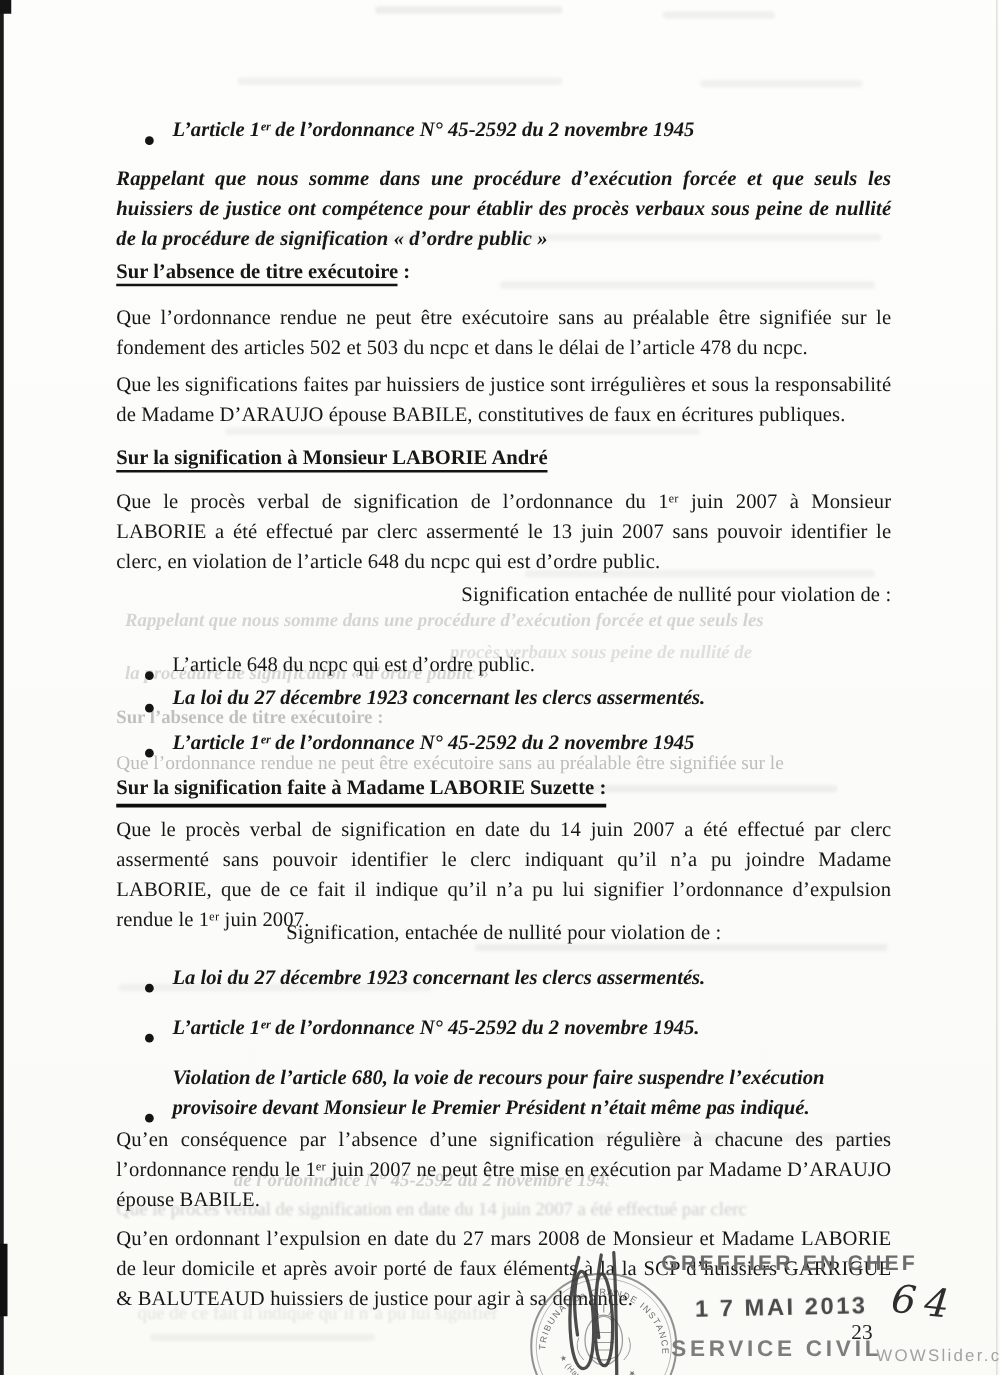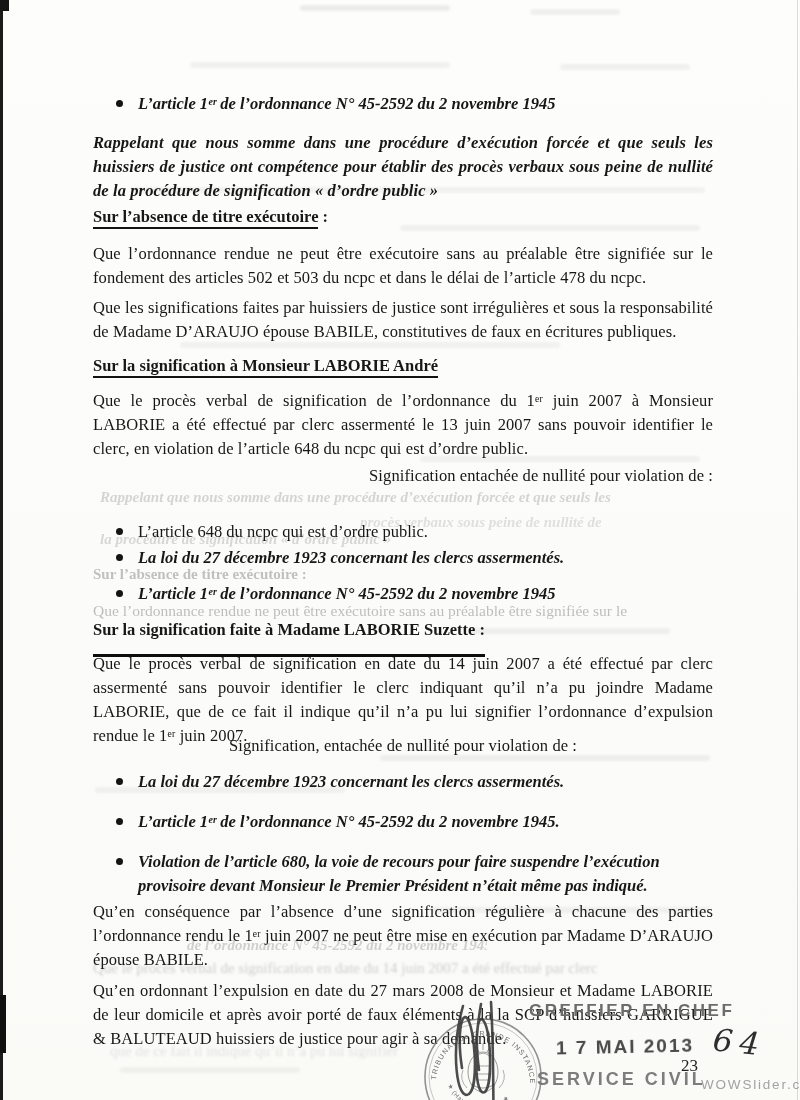--- a/index.html
+++ b/index.html
@@ -10,22 +10,22 @@
   .edge-strip{position:absolute;left:0;top:0;width:3px;height:1100px;background:#1b1b1b;}
   .edge-blob-top{position:absolute;left:0;top:0;width:9px;height:11px;background:#141414;}
   .edge-blob-bottom{position:absolute;left:0;top:995px;width:6px;height:58px;background:#101010;}
   .edge-line-right{position:absolute;right:2px;top:0;width:1px;height:1100px;background:rgba(120,120,120,.25);}
 
   .block{position:absolute;left:93px;width:620px;font-size:16.5px;line-height:24px;
          text-align:justify;letter-spacing:.1px;}
   .bi{font-weight:bold;font-style:italic;}
   .heading{position:absolute;left:93px;font-size:16.5px;font-weight:bold;line-height:22px;}
   .ul2{border-bottom:2px solid #131313;padding-bottom:1px;}
-  .ul3{border-bottom:3px solid #0d0d0d;padding-bottom:15px;}
-  .li{position:absolute;left:116px;display:flex;width:600px;}
+  .ul3{border-bottom:3px solid #0d0d0d;padding-bottom:4px;}
+  .li{position:absolute;left:116px;display:flex;width:600px;align-items:flex-end;}
   .dot{width:7px;height:7px;border-radius:50%;background:#141414;margin:8px 15px 0 0;flex:0 0 auto;}
   .li .txt{font-size:16.5px;line-height:24px;}
   .li.narrow{width:578px;}
 
   
   .ghost{position:absolute;color:#6f6f6f;filter:blur(.6px);font-size:15px;white-space:nowrap;
          overflow:hidden;}
   .gbar{position:absolute;height:6px;background:#8a8a8a;filter:blur(1.2px);border-radius:3px;}
 
   

